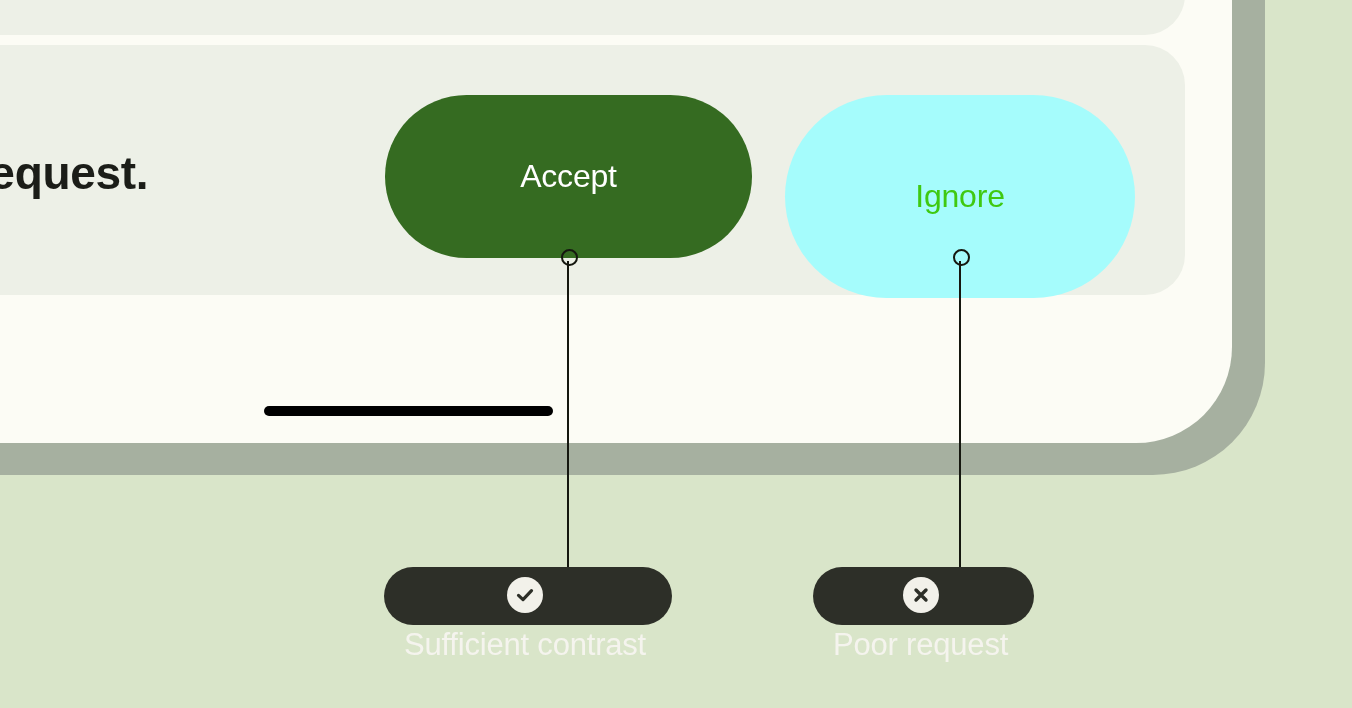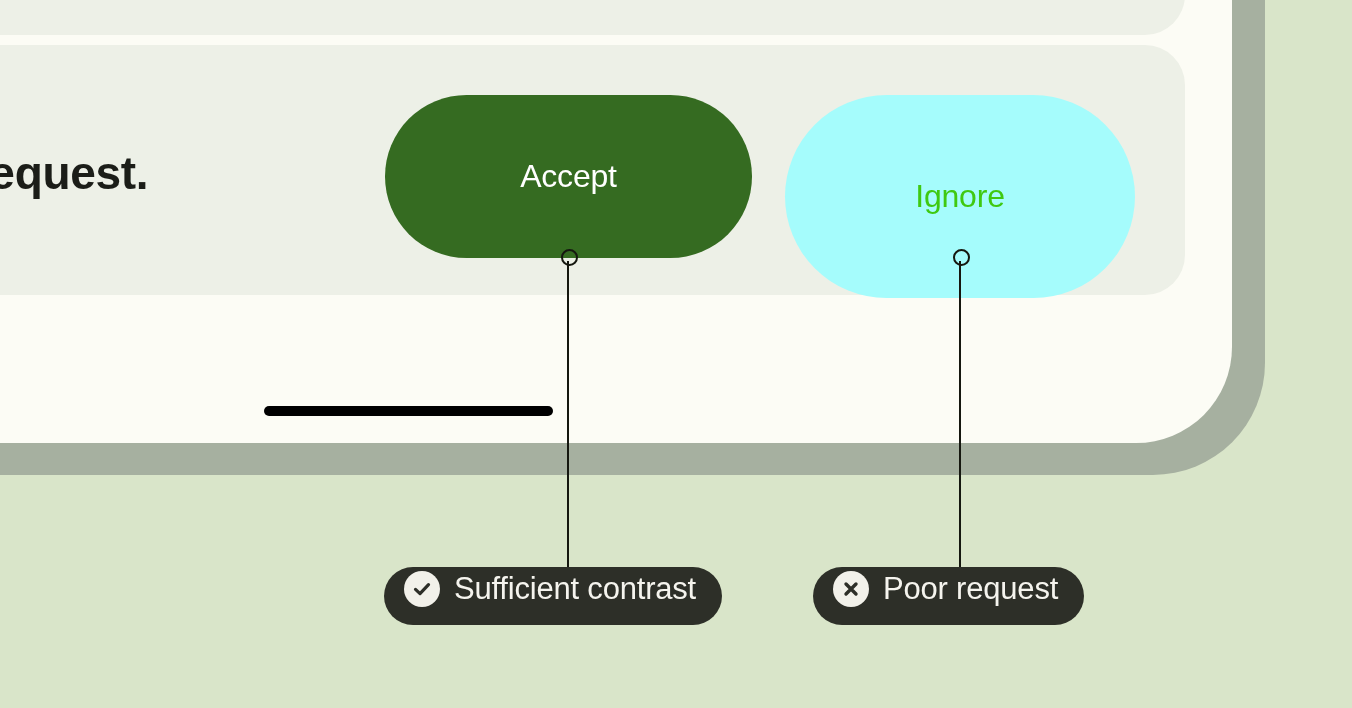--- a/index.html
+++ b/index.html
@@ -137,26 +137,27 @@
   }
   .callout-dot.d1 { left: 561px; }
   .callout-dot.d2 { left: 953px; }
 
   
   .badge {
     position: absolute;
     top: 567px;
     height: 58px;
     display: flex;
-    align-items: flex-start;
+    align-items: center;
     gap: 14px;
-    padding: 4px 26px 0 20px;
+    padding: 10px 26px 0 20px;
     background: #2d2f28;
     border-radius: 999px;
     box-sizing: border-box;
+    flex-direction: column;
   }
   .badge-good { left: 384px; }
   .badge-bad  { left: 813px; }
 
   .badge-label {
     font-size: 31px;
     font-weight: 400;
     color: #f5f4ee;
     letter-spacing: -0.2px;
     white-space: nowrap;

